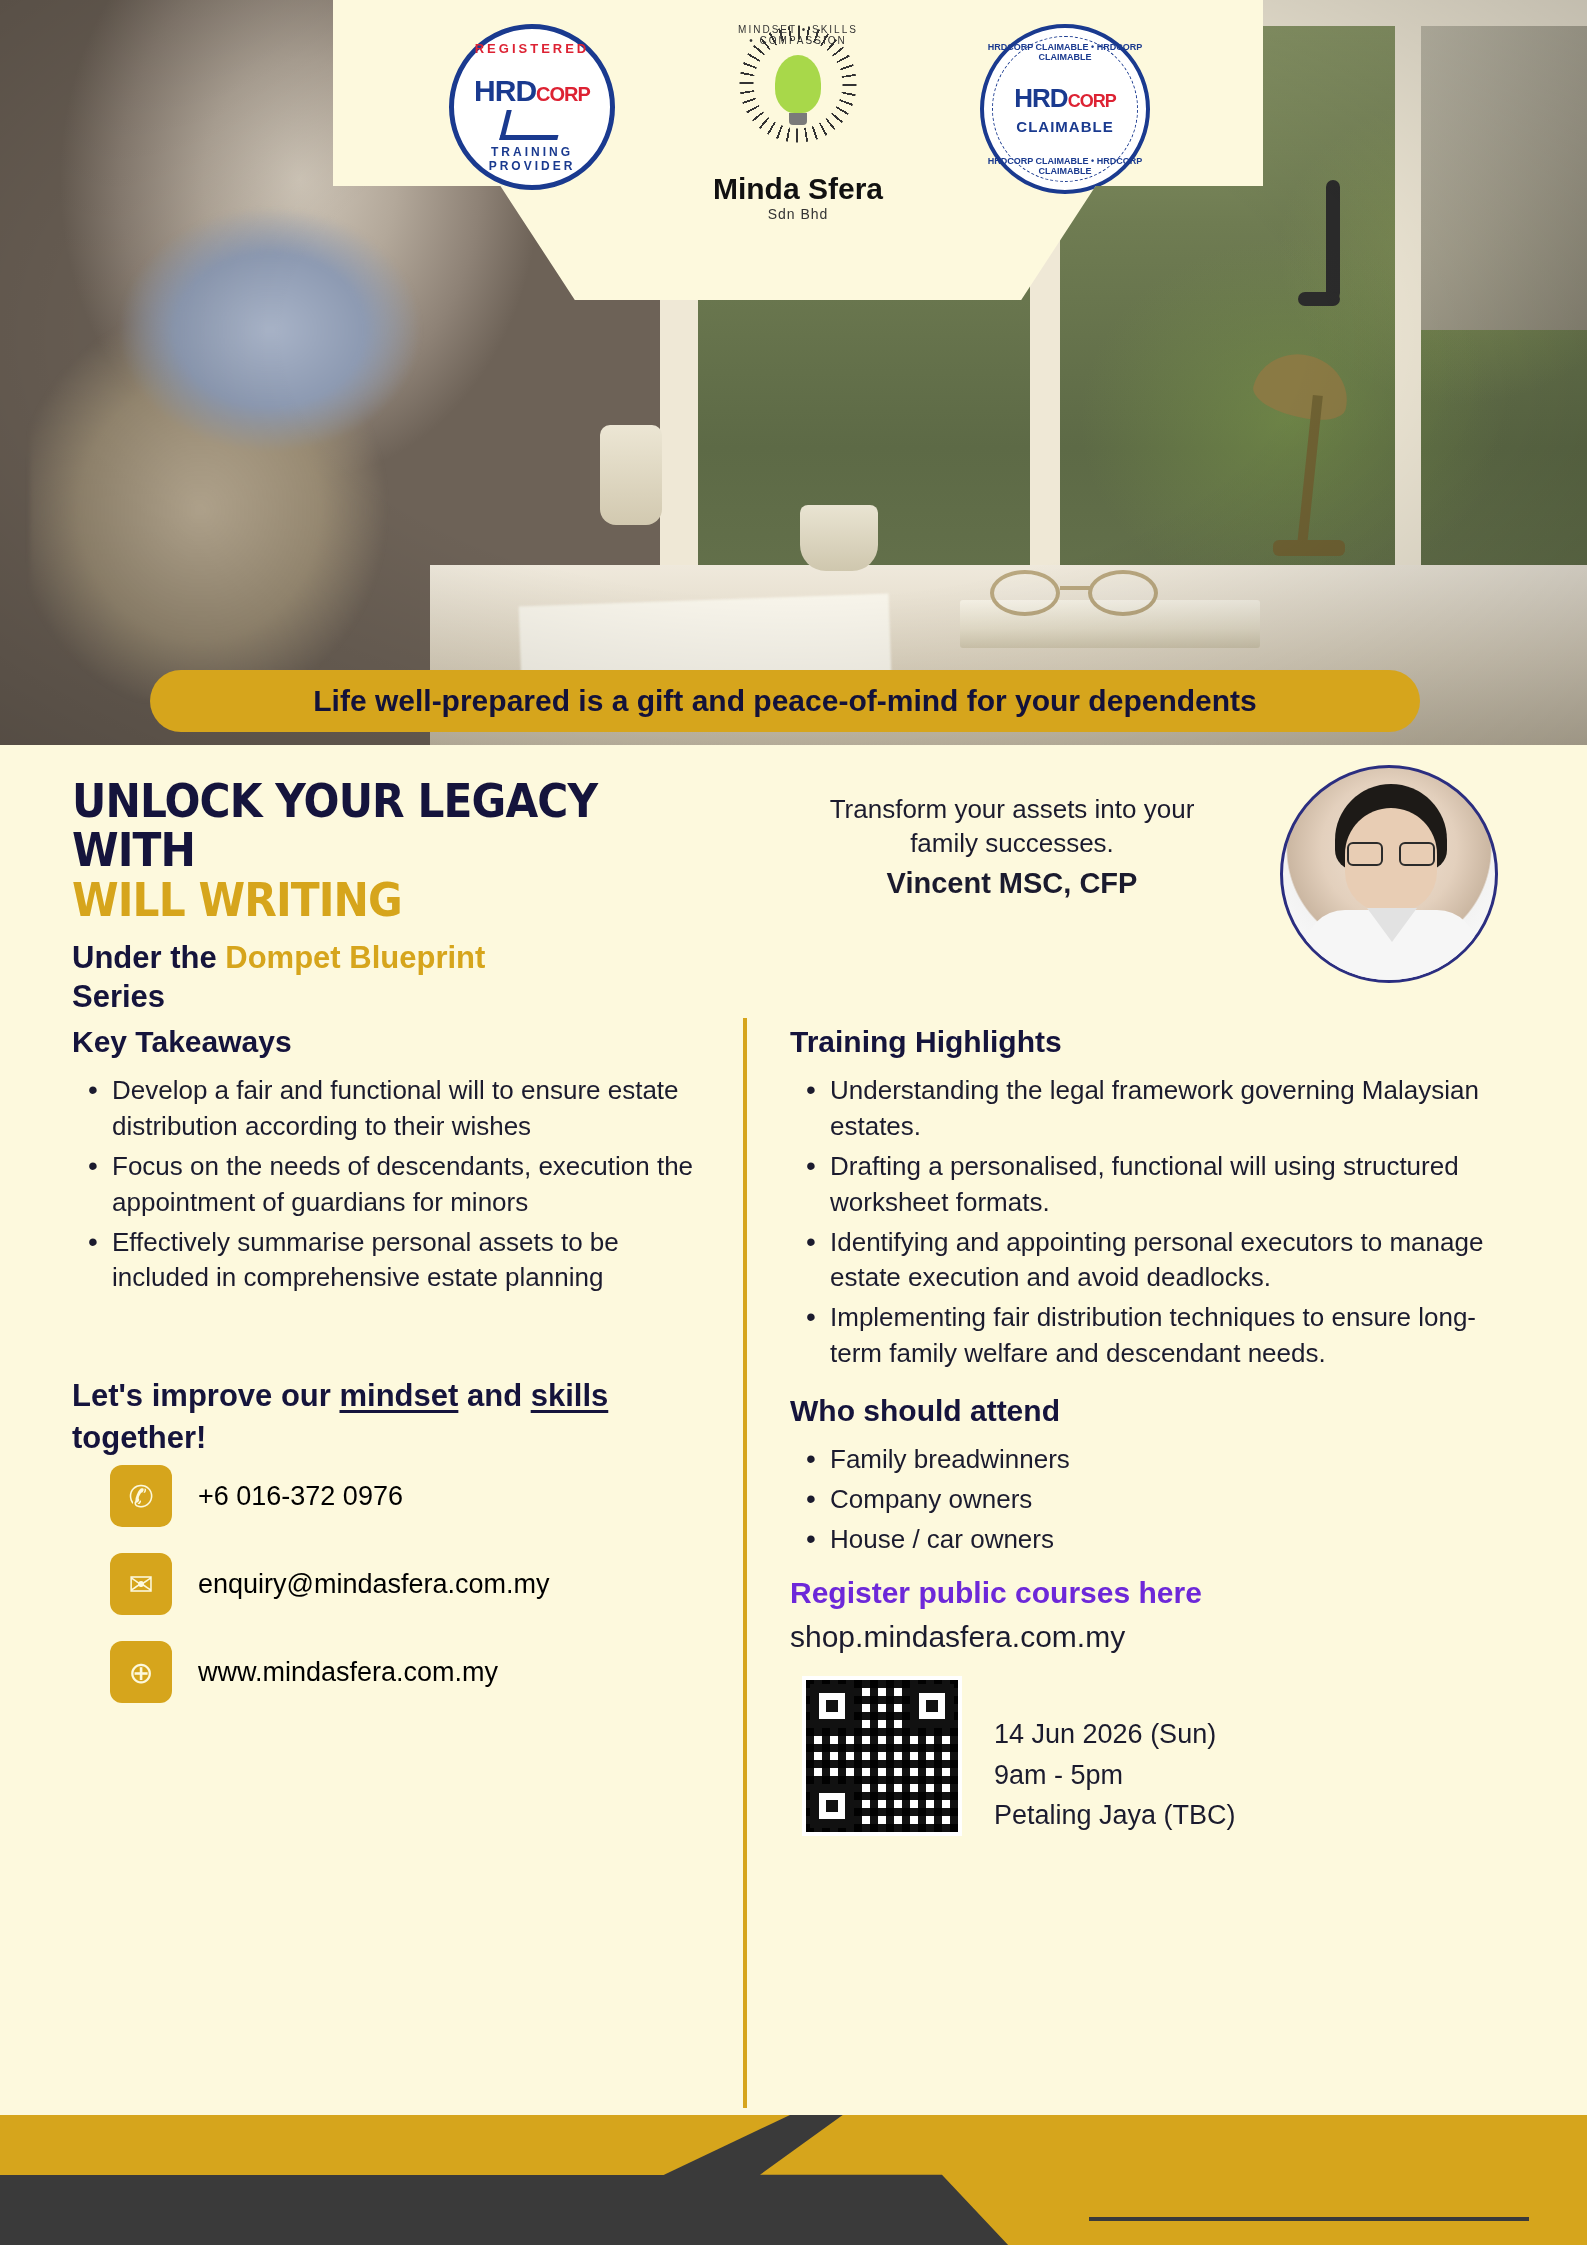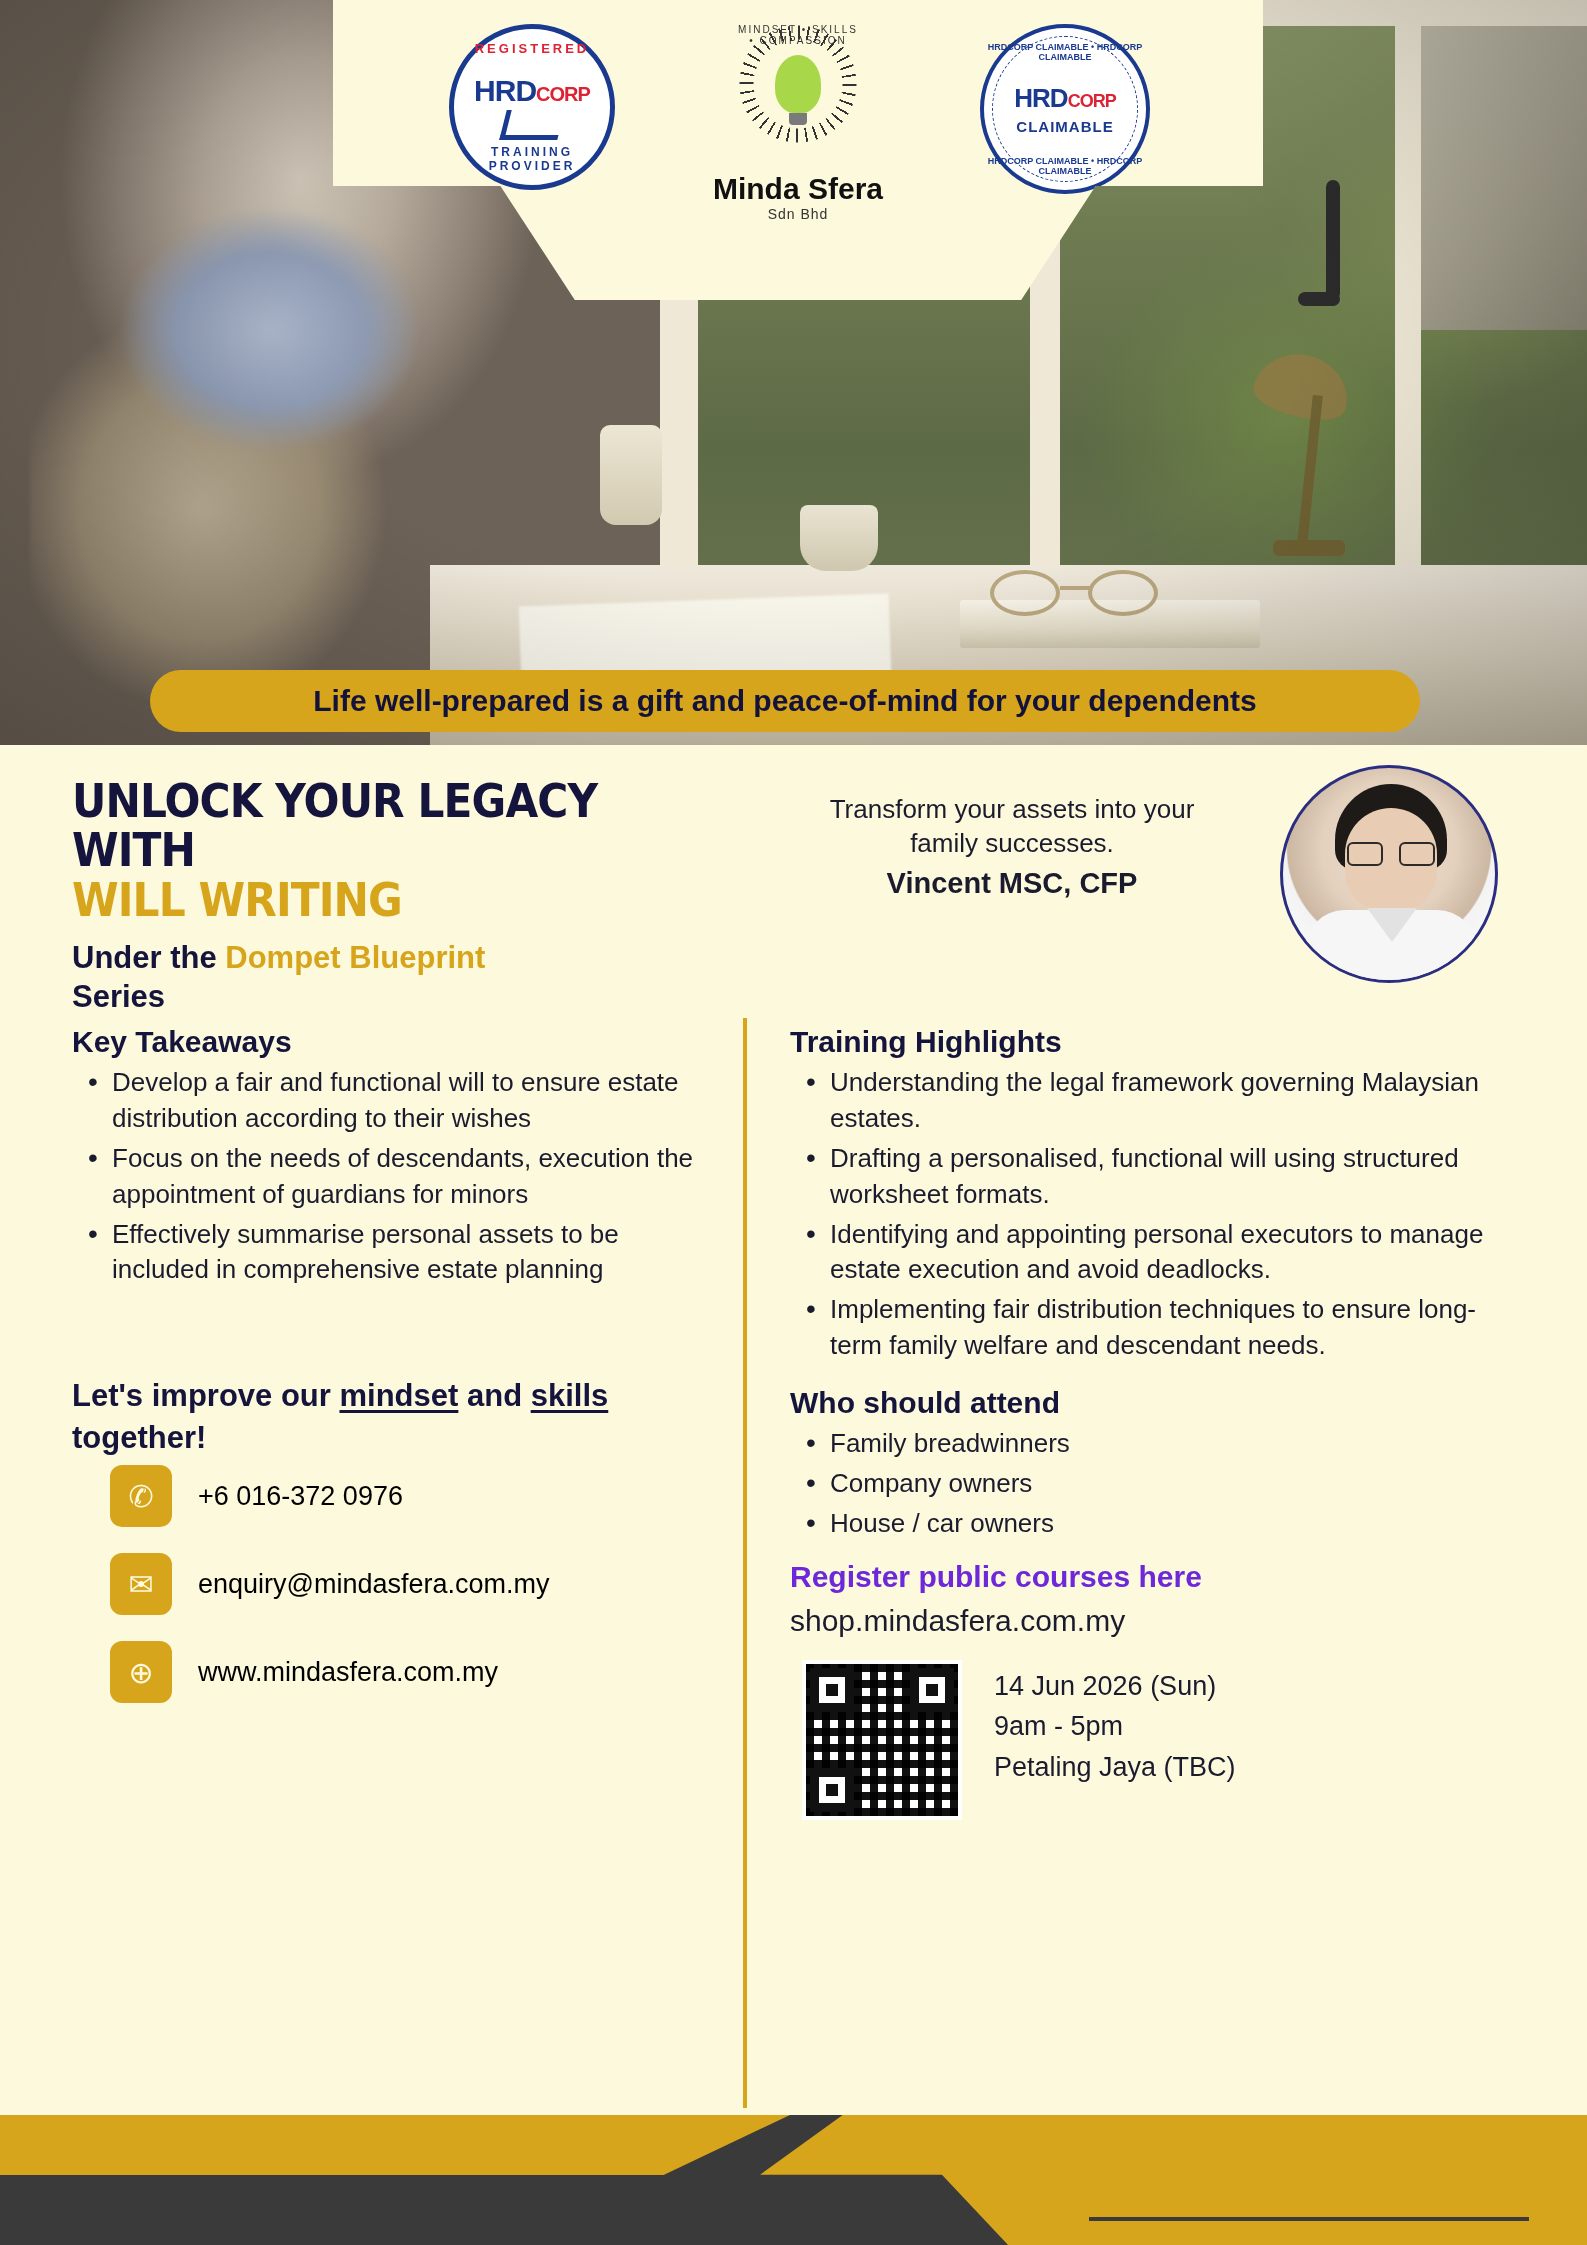--- a/index.html
+++ b/index.html
@@ -346,21 +346,21 @@
   .speaker-photo .collar {
     position:absolute; left: 84px; top: 140px; width: 50px; height: 34px;
     background:#e2e2e2; clip-path: polygon(0 0, 100% 0, 50% 100%);
   }
 
   h3.sec { font-size: 30px; font-weight: 800; color:#15143c; }
 
   .col-left { position:absolute; left: 72px; top: 280px; width: 640px; }
   .col-right { position:absolute; left: 790px; top: 280px; width: 720px; }
 
-  ul.bul { list-style: none; margin-top: 6px; }
+  ul.bul { list-style: none; margin-top: 14px; }
   ul.bul li {
     position: relative;
     padding-left: 40px;
     font-size: 26px;
     line-height: 1.38;
     color:#1b1b2e;
     margin-bottom: 4px;
   }
   ul.bul li::before {
     content:"•";
@@ -381,21 +381,21 @@
     background:#d6a51c;
     display:flex; align-items:center; justify-content:center;
     color:#fdf9dd; font-size: 30px;
     margin-right: 26px;
   }
   .c-text { font-size: 27px; color:#000000; }
 
   .register-title { margin-top: 18px; font-size: 30px; font-weight: 800; color:#6d28d9; }
   .shop-url { margin-top: 10px; font-size: 30px; color:#1b1b2e; }
 
-  .qr-block { display:flex; align-items:flex-start; margin-top: 22px; }
+  .qr-block { display:flex; align-items:flex-end; margin-top: 22px; }
   .qr {
     width: 160px; height: 160px;
     margin-left: 12px; margin-right: 32px;
     background-color:#fff;
     background-image:
       repeating-linear-gradient(90deg, #111 0 8px, #fff 8px 16px),
       repeating-linear-gradient(0deg, #111 0 8px, #fff 8px 16px);
     background-blend-mode: multiply;
     border: 4px solid #fff;
     position: relative;

